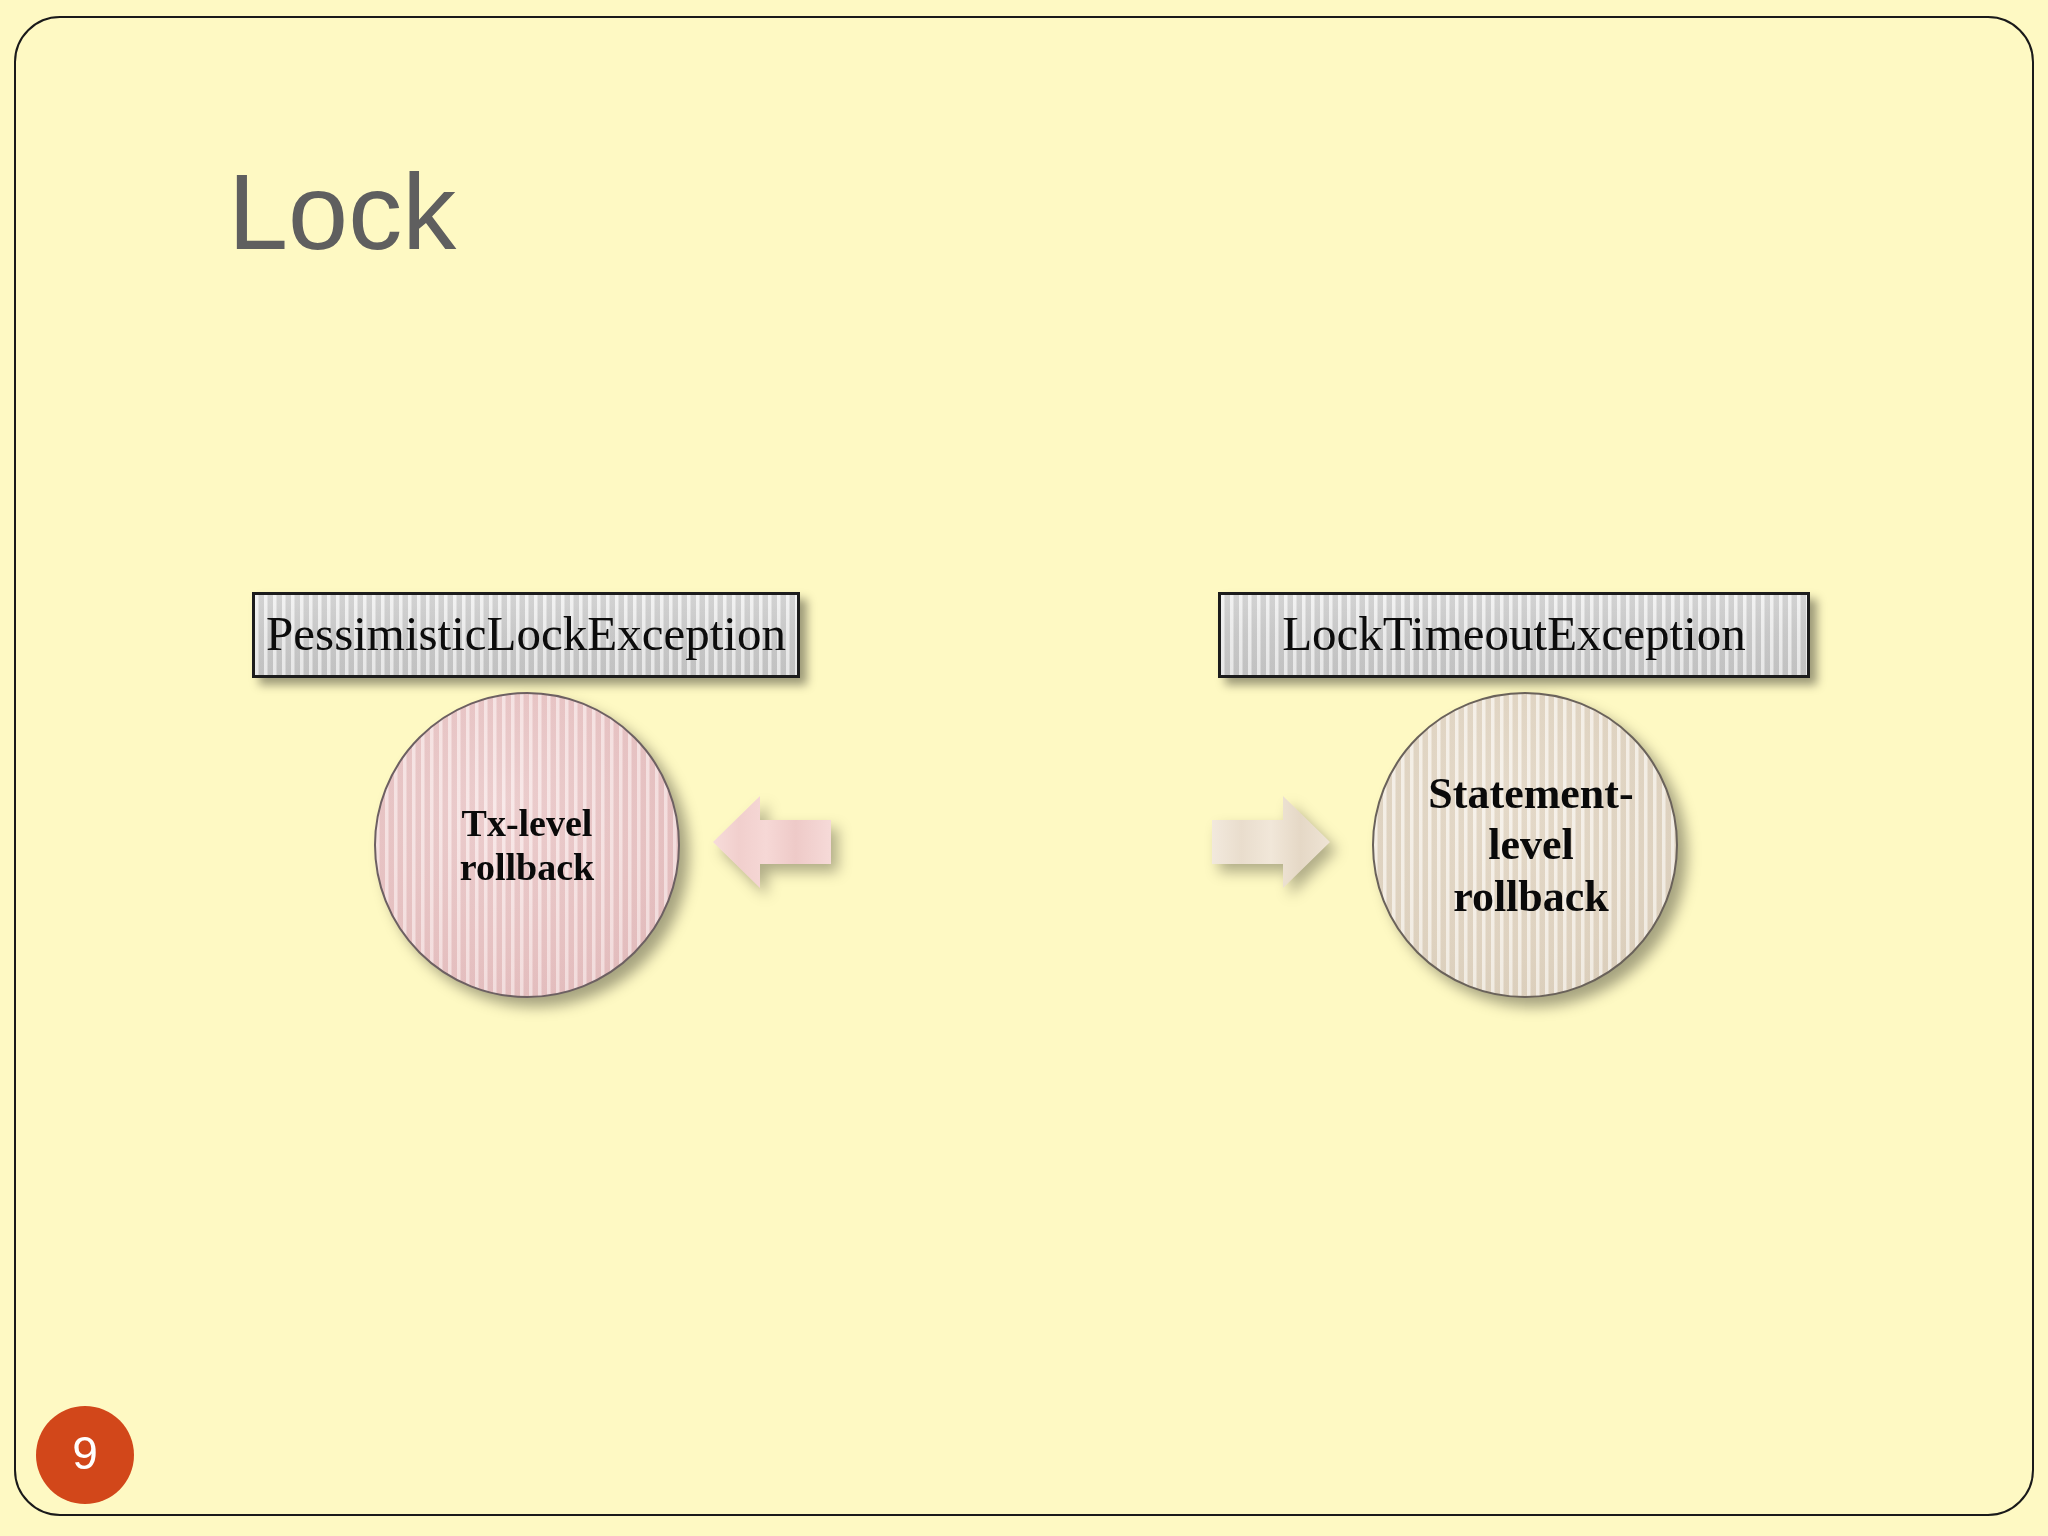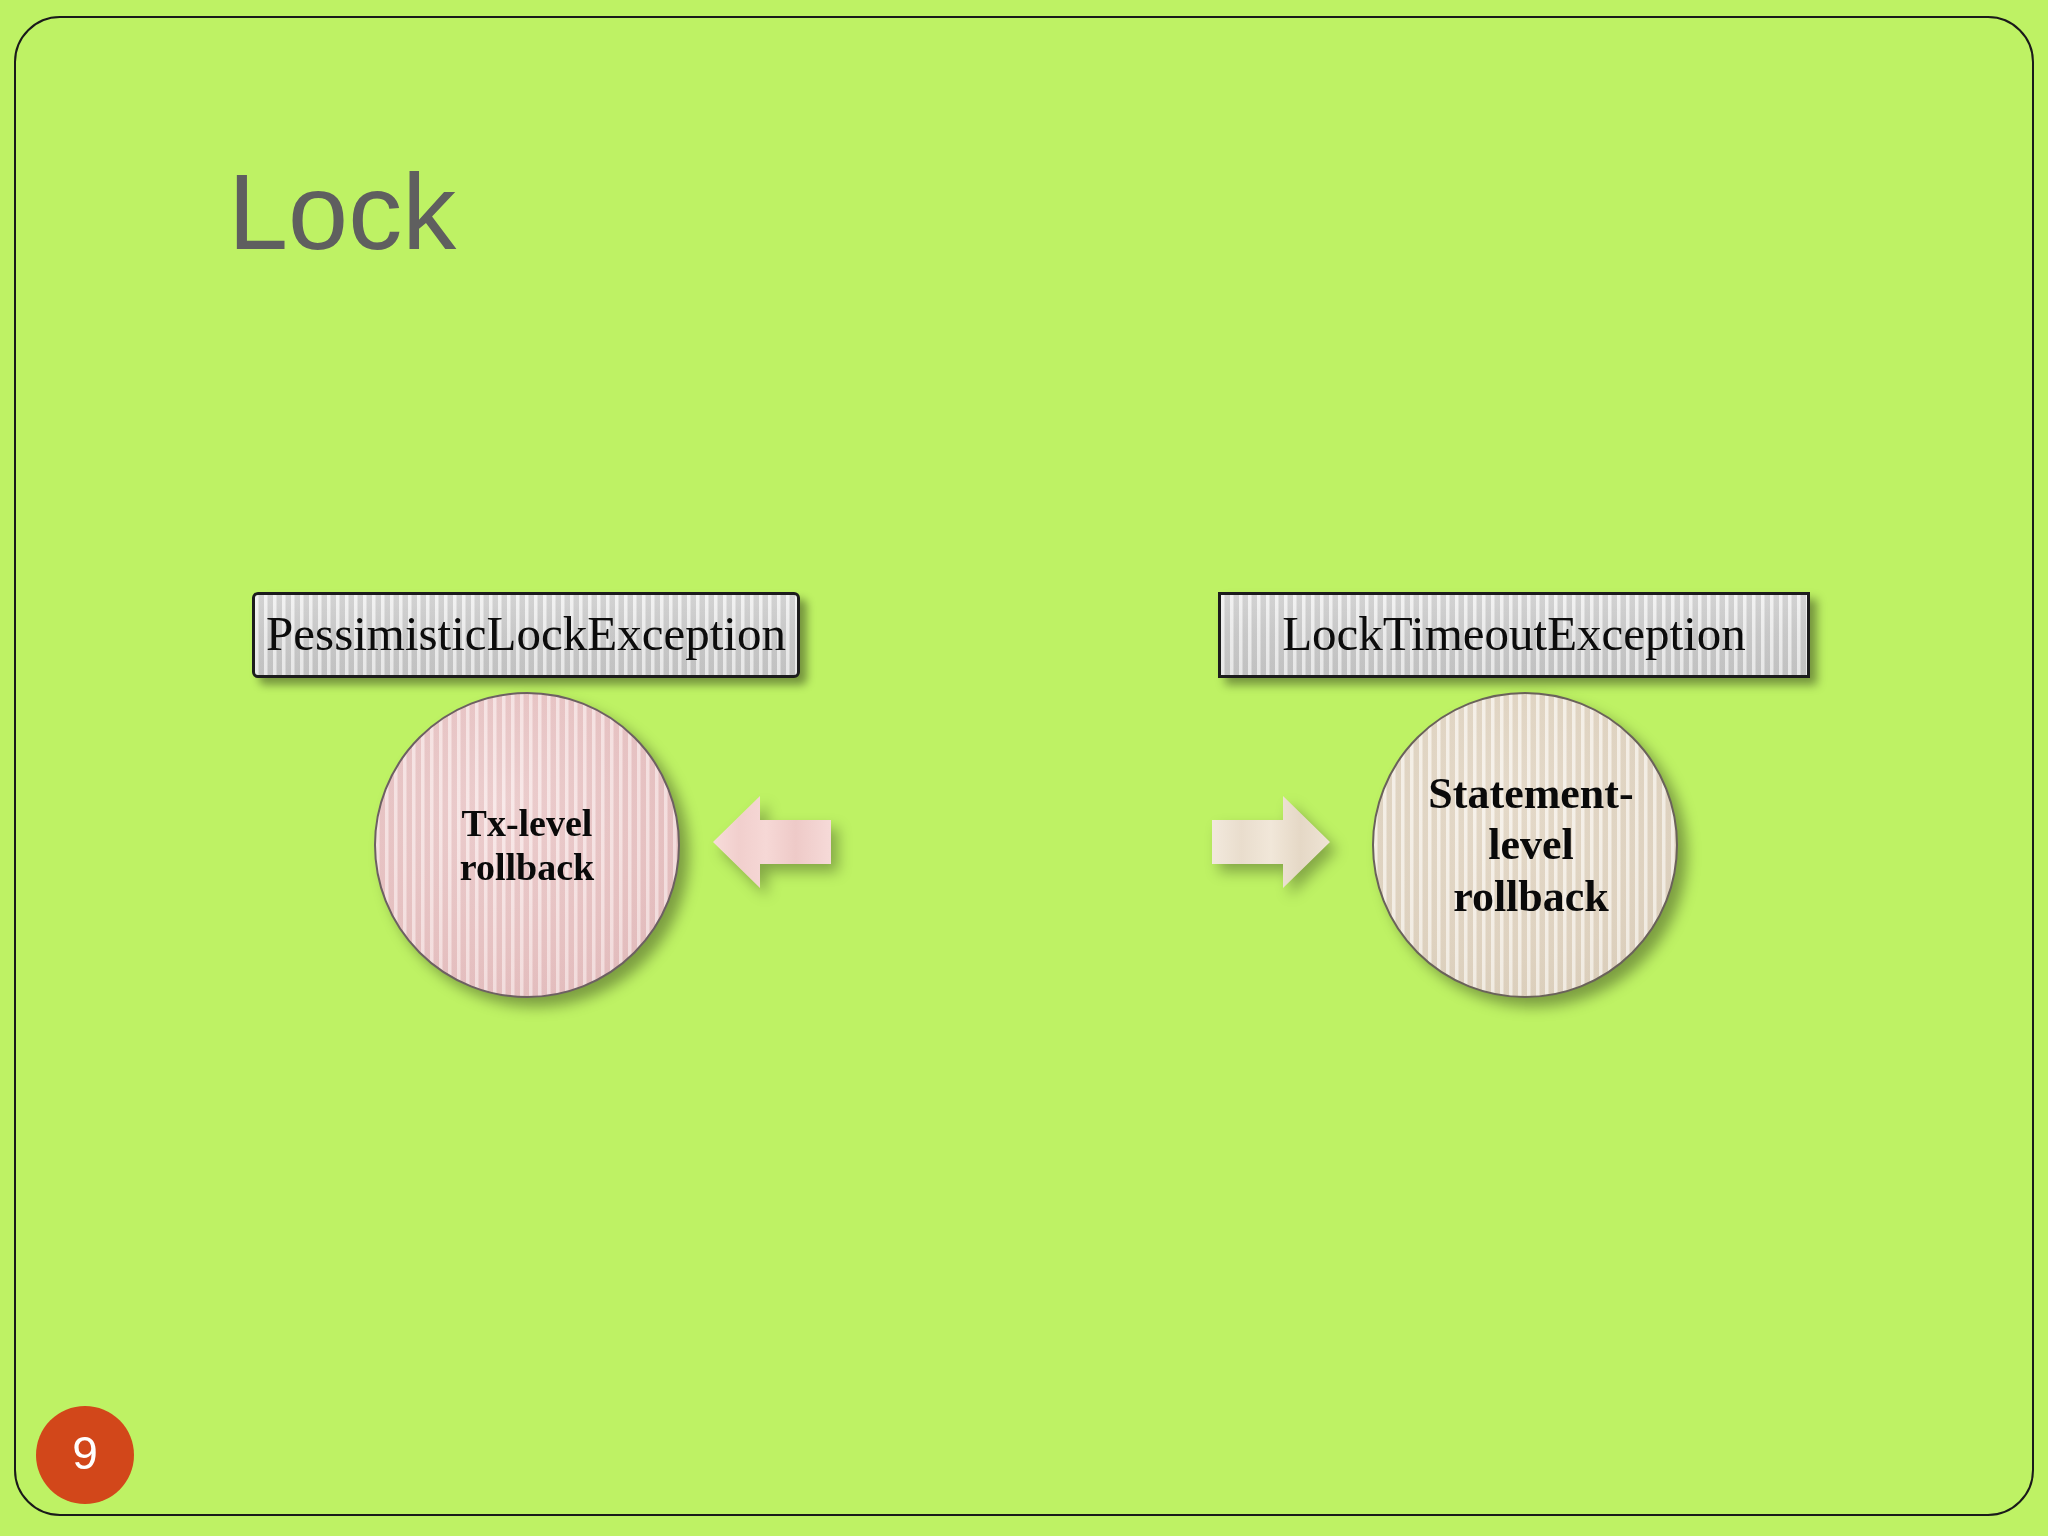--- a/index.html
+++ b/index.html
@@ -12,21 +12,21 @@
     height: 1536px;
     overflow: hidden;
     font-family: "Liberation Sans", sans-serif;
   }
 
   
   #slide {
     position: relative;
     width: 2048px;
     height: 1536px;
-    background: #bef264;
+    background: #fef9c3;
   }
   .slide-border {
     position: absolute;
     left: 14px;
     top: 16px;
     width: 2020px;
     height: 1500px;
     border: 2px solid #1a1a1a;
     border-radius: 46px;
     box-sizing: border-box;
@@ -76,21 +76,21 @@
   }
   .exc-box .exc-label {
     font-family: "Liberation Serif", serif;
     font-size: 49px;
     color: #0c0c0c;
     white-space: nowrap;
     line-height: 1;
     position: relative;
     top: -2px;
   }
-  #exc-left  { left: 252px;  top: 592px; width: 548px; height: 86px; border-radius: 6px; }
+  #exc-left  { left: 252px;  top: 592px; width: 548px; height: 86px; }
   #exc-right { left: 1218px; top: 592px; width: 592px; height: 86px; }
 
   
   .node-circle {
     position: absolute;
     border-radius: 50%;
     box-sizing: border-box;
     display: flex;
     align-items: center;
     justify-content: center;

